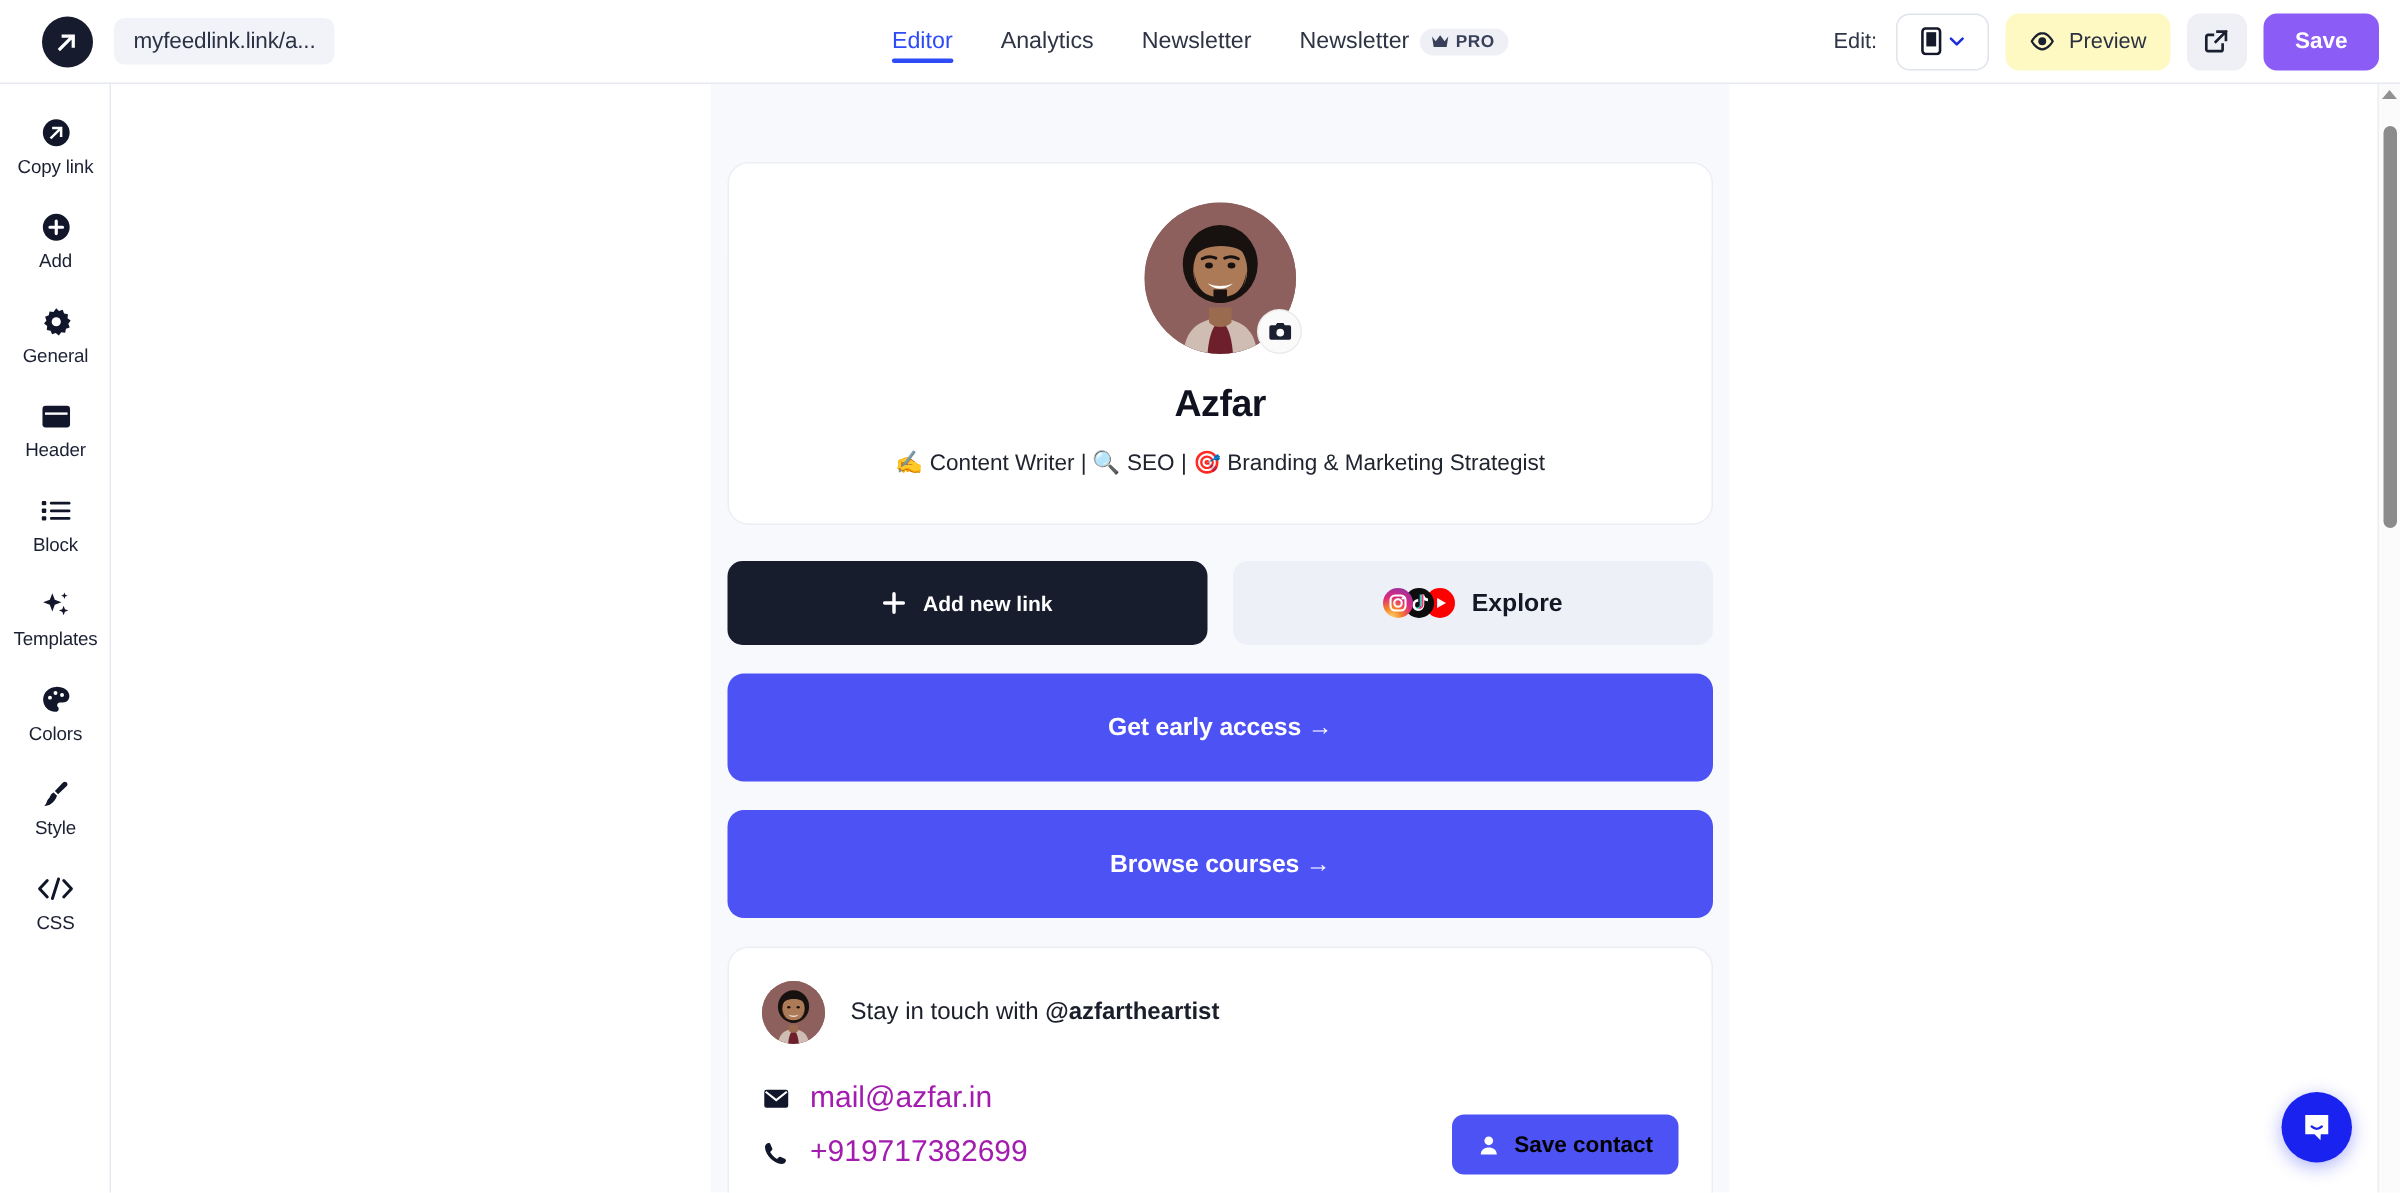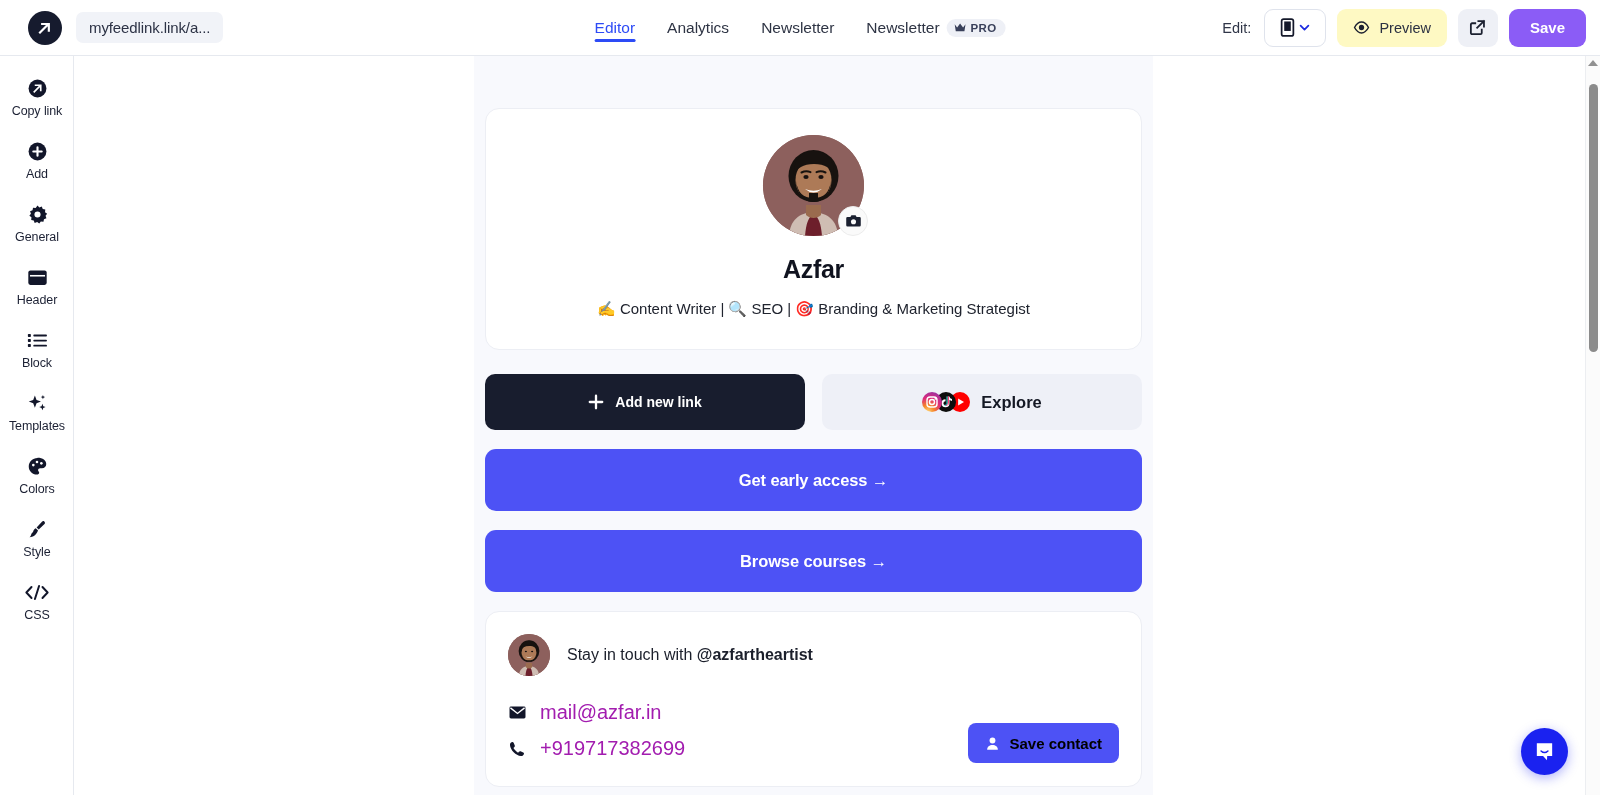--- a/index.html
+++ b/index.html
@@ -168,21 +168,21 @@
     display: flex; align-items: center; justify-content: center; gap: 11px;
     color: #141824; font-size: 16.5px; font-weight: 600;
     cursor: pointer;
   }
   .icon-stack { display: flex; align-items: center; }
   .icon-stack .si { width: 20px; height: 20px; border-radius: 50%; margin-left: -6px; position: relative; }
   .icon-stack .si:first-child { margin-left: 0; }
 
   
   .cta {
-    margin-top: 19px; height: 62px;
+    margin-top: 19px; height: 72px;
     background: #4d52f5; border-radius: 11px;
     display: flex; align-items: center; justify-content: center;
     color: #fff; font-size: 16.5px; font-weight: 700;
     letter-spacing: -0.1px; cursor: pointer;
   }
 
   
   .contact-card { margin-top: 19px; padding: 22px 22px 26px; position: relative; }
   .contact-head { display: flex; align-items: center; gap: 17px; }
   .contact-ava {

